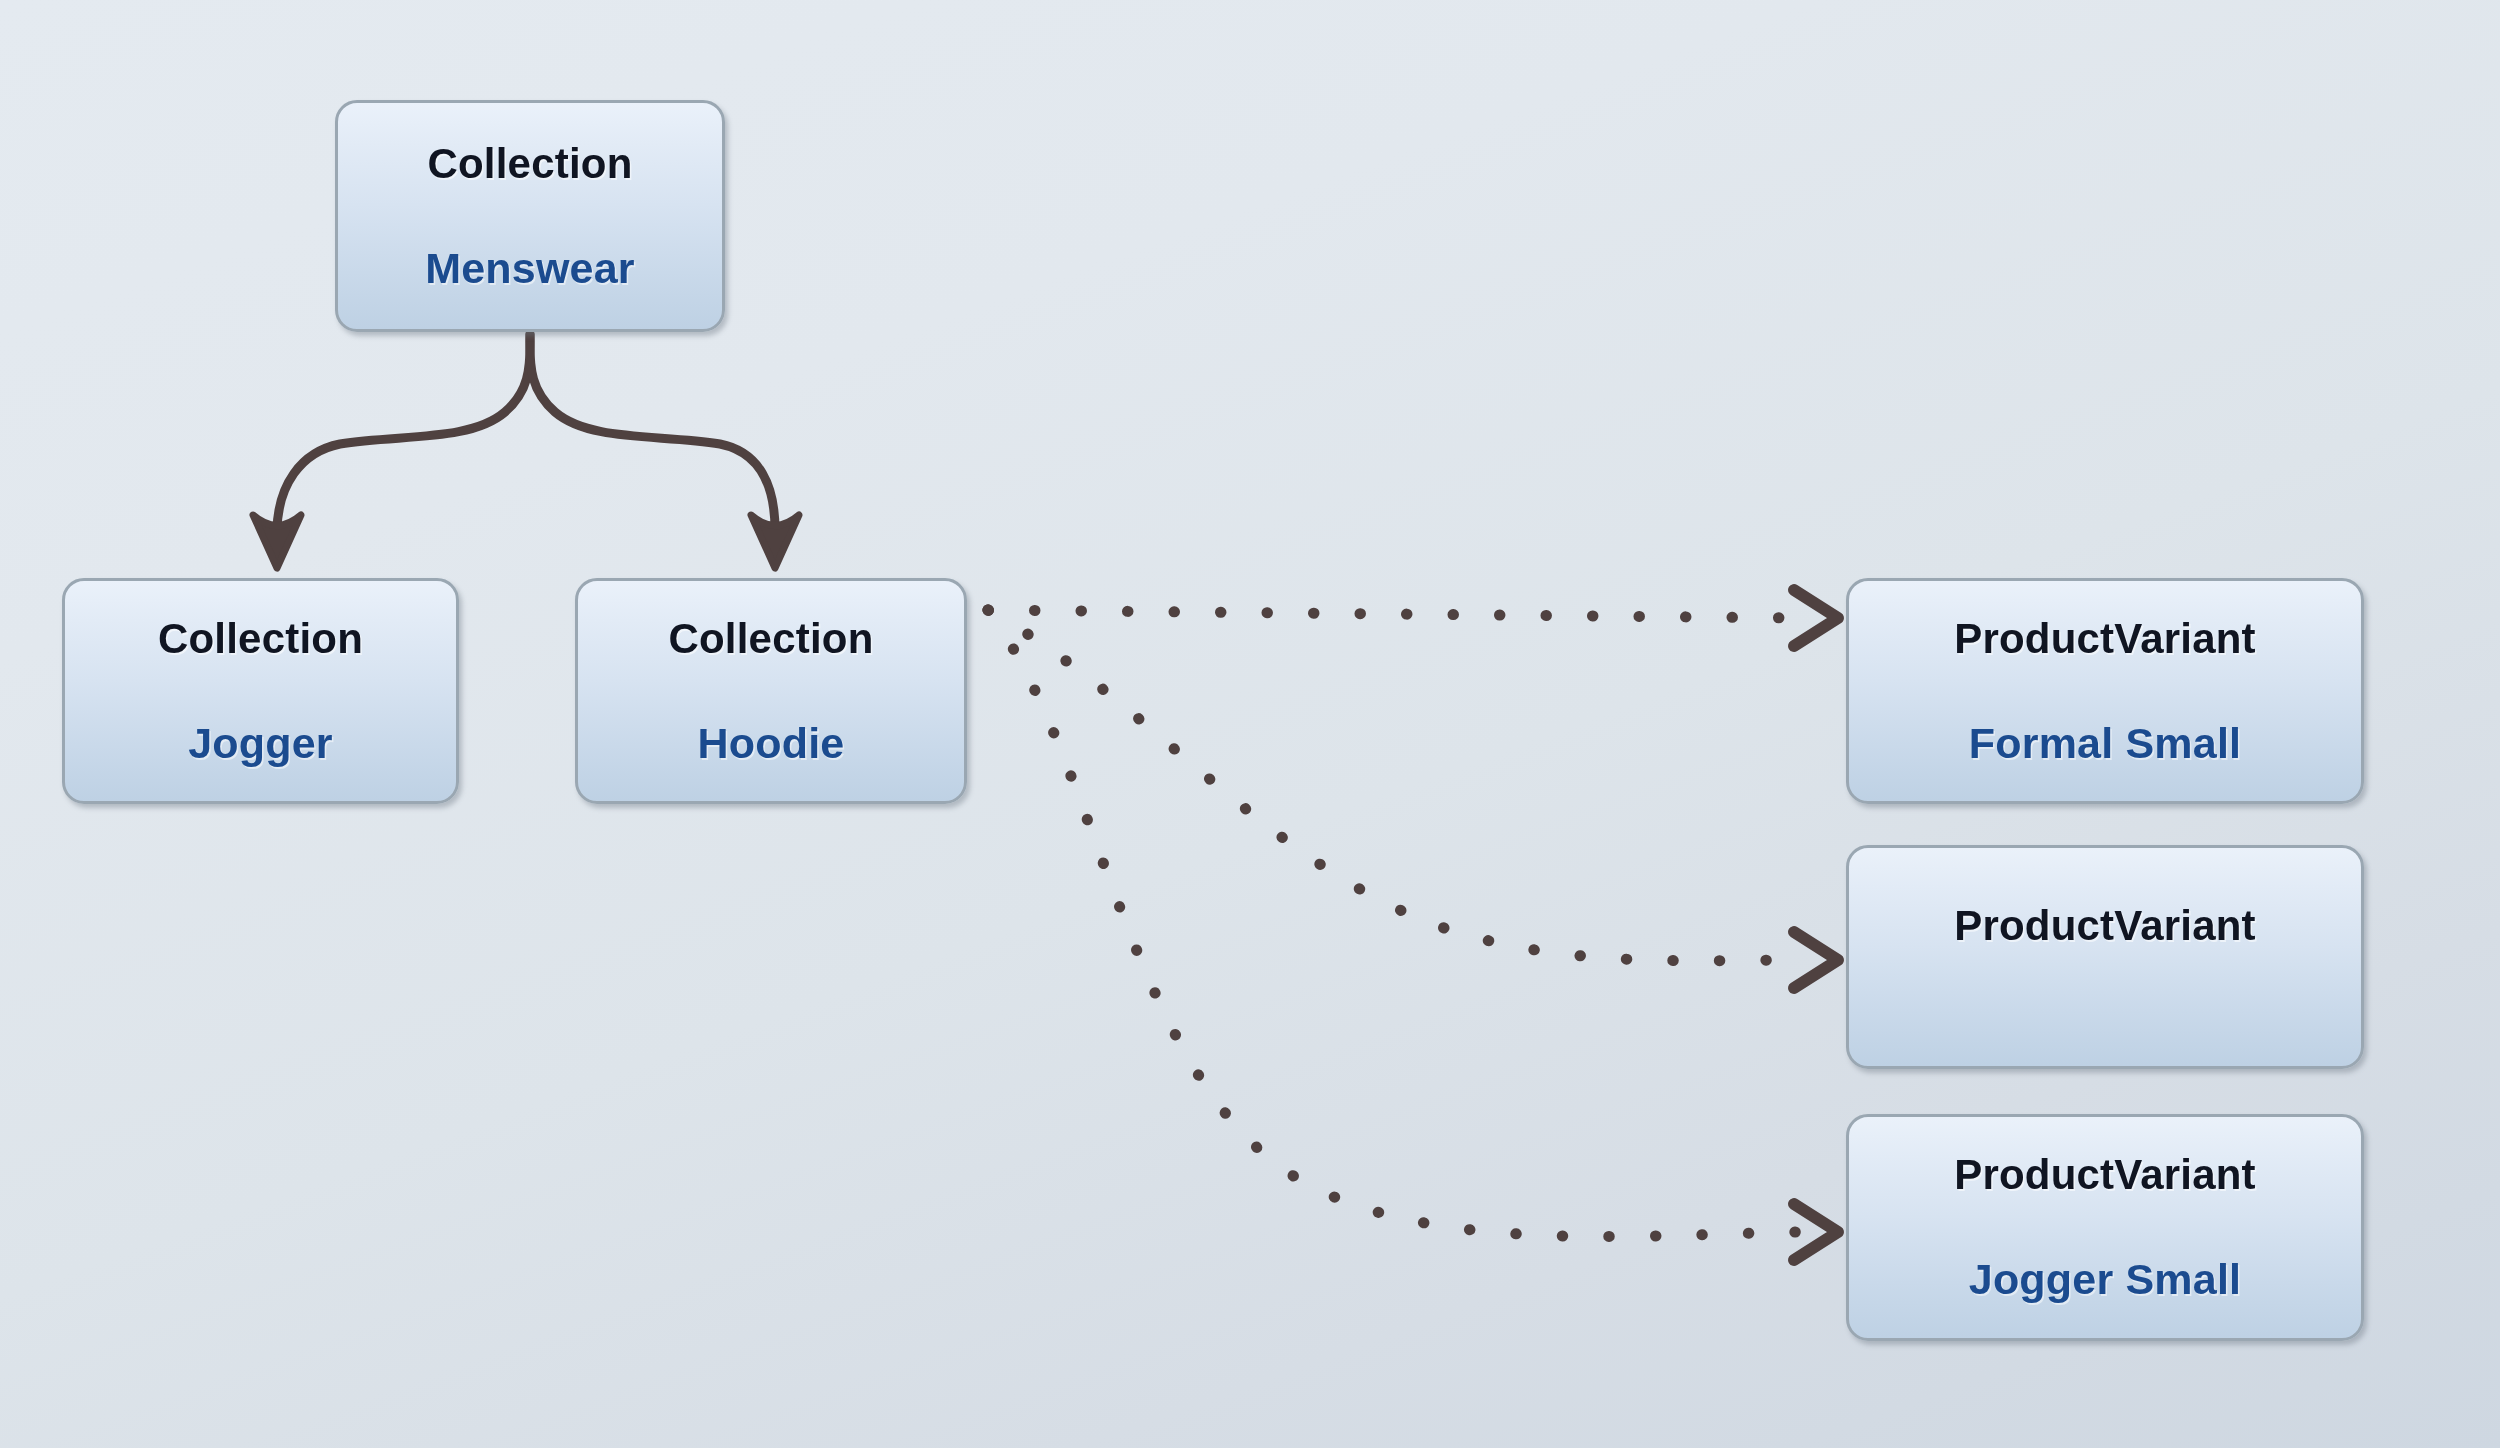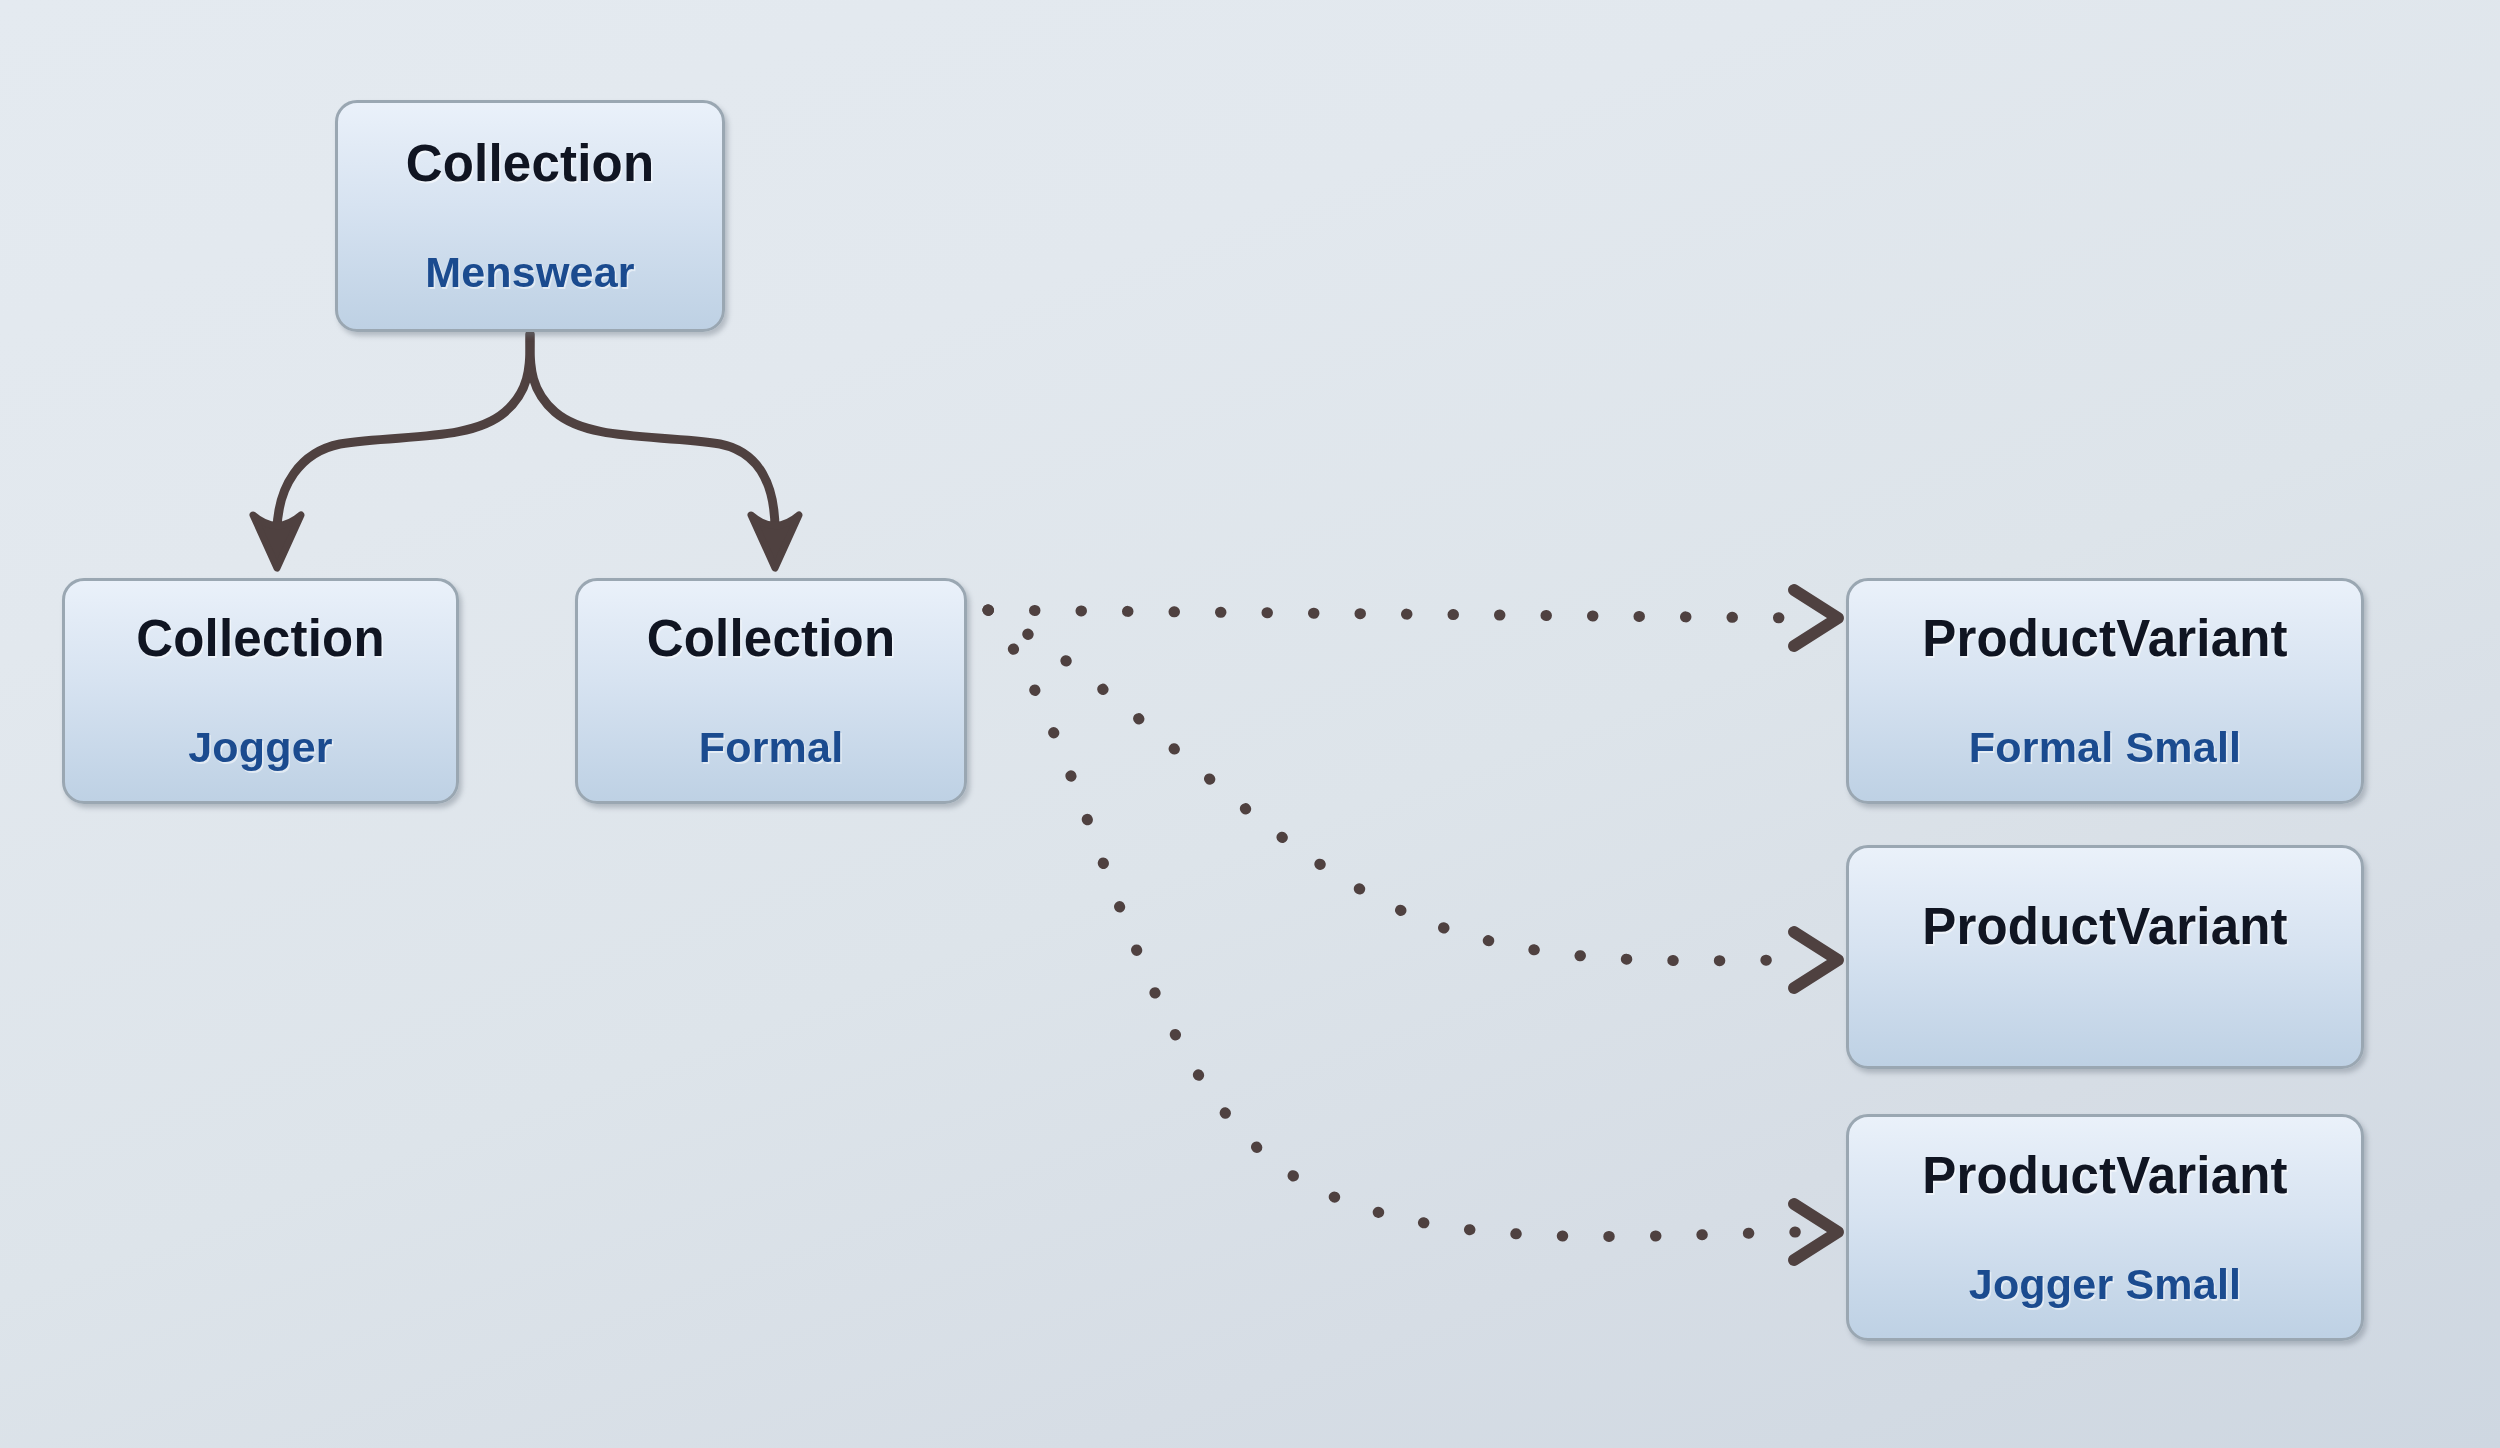--- a/index.html
+++ b/index.html
@@ -42,21 +42,21 @@
     box-shadow: 3px 4px 5px rgba(110, 120, 132, 0.40);
     display: flex;
     flex-direction: column;
     align-items: center;
     justify-content: center;
     text-align: center;
     overflow: hidden;
   }
 
   .node-type {
-    font-size: 51px;
+    font-size: 42px;
     font-weight: bold;
     color: #101522;
     letter-spacing: 0.2px;
     line-height: 1;
     text-shadow: 1.5px 1.5px 0 rgba(255,255,255,0.55);
     white-space: nowrap;
   }
 
   .node-label {
     font-size: 43px;
@@ -130,21 +130,21 @@
 
   <div class="node" id="node-formal">
     <div class="node-type">Collection</div>
     <div class="gap-mid"></div>
     <div class="node-label">Jogger</div>
   </div>
 
   <div class="node" id="node-casual">
     <div class="node-type">Collection</div>
     <div class="gap-mid"></div>
-    <div class="node-label">Formal</div>
+    <div class="node-label">Hoodie</div>
   </div>
 
   <div class="node" id="node-hoodie">
     <div class="node-type">ProductVariant</div>
     <div class="gap-mid"></div>
     <div class="node-label">Formal Small</div>
   </div>
 
   <div class="node" id="node-tshirt">
     <div class="node-type">ProductVariant</div>

